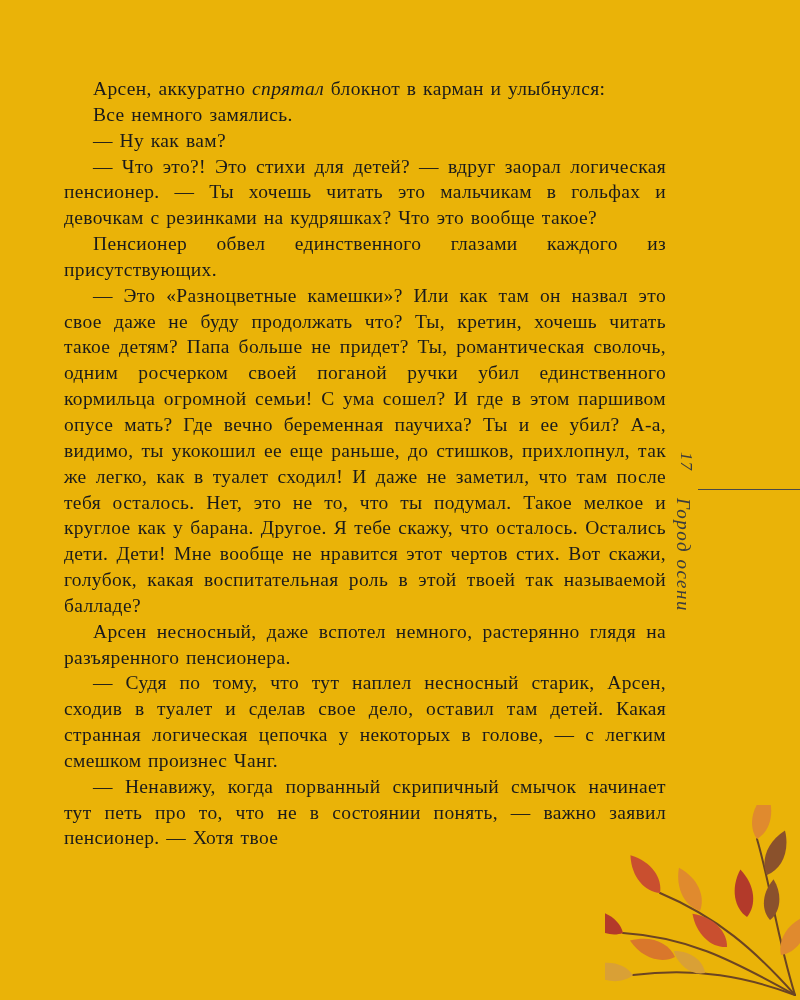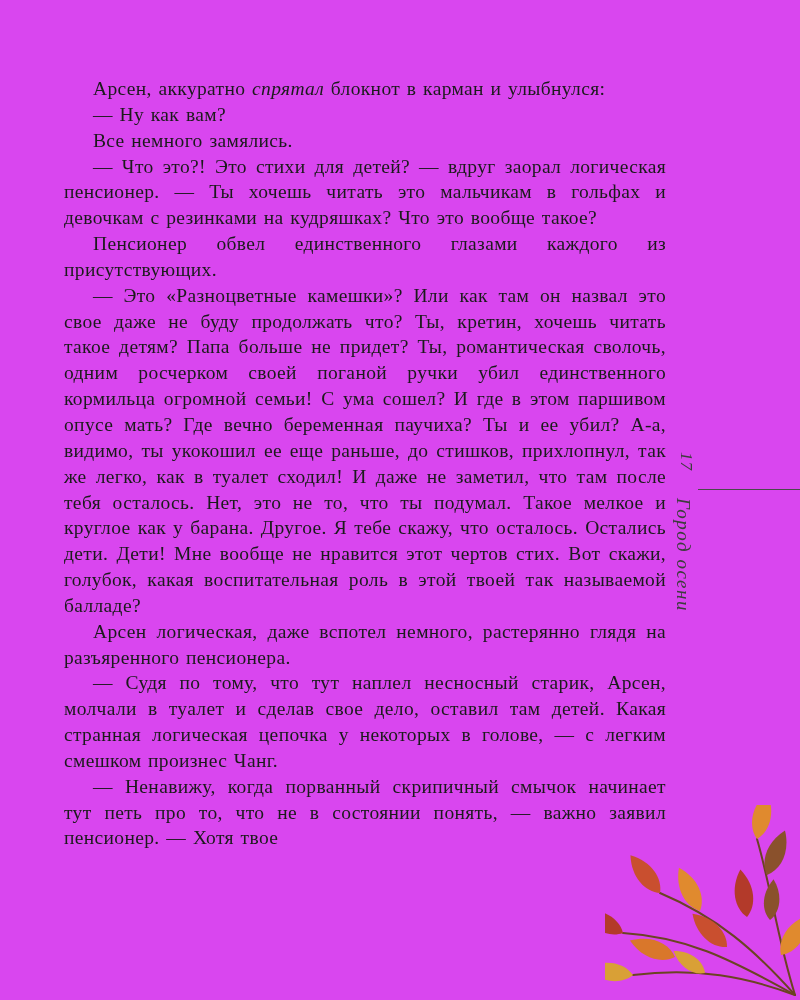--- a/index.html
+++ b/index.html
@@ -1,20 +1,20 @@
 <!DOCTYPE html>
 <html lang="ru"><head>
 <meta charset="utf-8">
 <style>
   html, body { margin: 0; padding: 0; background: #ffffff; }
   .book-page {
     position: relative;
     width: 800px;
     height: 1000px;
-    background: #d946ef;
+    background: #eab308;
     overflow: hidden;
     font-family: "Liberation Serif", "DejaVu Serif", serif;
     color: #1b1b1b;
   }
   .text-block {
     position: absolute;
     left: 64px;
     top: 76px;
     width: 602px;
     font-size: 19.5px;
@@ -64,27 +64,27 @@
   }
   .branch { stroke: #6b4423; stroke-width: 2; fill: none; stroke-linecap: round; }
 </style>
 </head>
 <body>
 
 <div class="book-page">
 
   <div class="text-block" id="paragraphs">
       <p><span>Арсен, аккуратно </span><em>спрятал</em><span> блокнот в карман и улыбнулся:</span></p>
+      <p><span>Все немного замялись.</span></p>
       <p><span>— Ну как вам?</span></p>
-      <p><span>Все немного замялись.</span></p>
       <p><span>— Что это?! Это стихи для детей? — вдруг заорал логическая пенсионер. — Ты хочешь читать это мальчикам в гольфах и девочкам с резинками на кудряшках? Что это вообще такое?</span></p>
       <p><span>Пенсионер обвел единственного глазами каждого из присутствующих.</span></p>
       <p><span>— Это «Разноцветные камешки»? Или как там он назвал это свое даже не буду продолжать что? Ты, кретин, хочешь читать такое детям? Папа больше не придет? Ты, романтическая сволочь, одним росчерком своей поганой ручки убил единственного кормильца огромной семьи! С ума сошел? И где в этом паршивом опусе мать? Где вечно беременная паучиха? Ты и ее убил? А-а, видимо, ты укокошил ее еще раньше, до стишков, прихлопнул, так же легко, как в туалет сходил! И даже не заметил, что там после тебя осталось. Нет, это не то, что ты подумал. Такое мелкое и круглое как у барана. Другое. Я тебе скажу, что осталось. Остались дети. Дети! Мне вообще не нравится этот чертов стих. Вот скажи, голубок, какая воспитательная роль в этой твоей так называемой балладе?</span></p>
-      <p><span>Арсен логическая, даже вспотел немного, растерянно глядя на разъяренного пенсионера.</span></p>
-      <p><span>— Судя по тому, что тут наплел несносный старик, Арсен, молчали в туалет и сделав свое дело, оставил там детей. Какая странная логическая цепочка у некоторых в голове, — с легким смешком произнес Чанг.</span></p>
+      <p><span>Арсен несносный, даже вспотел немного, растерянно глядя на разъяренного пенсионера.</span></p>
+      <p><span>— Судя по тому, что тут наплел несносный старик, Арсен, сходив в туалет и сделав свое дело, оставил там детей. Какая странная логическая цепочка у некоторых в голове, — с легким смешком произнес Чанг.</span></p>
       <p><span>— Ненавижу, когда порванный скрипичный смычок начинает тут петь про то, что не в состоянии понять, — важно заявил пенсионер. — Хотя твое</span></p>
     </div>
 
   <div class="page-number">17</div>
 
   <div class="margin-rule"></div>
 
   <div class="running-title">Город осени</div>
 
   <div class="leaves">

